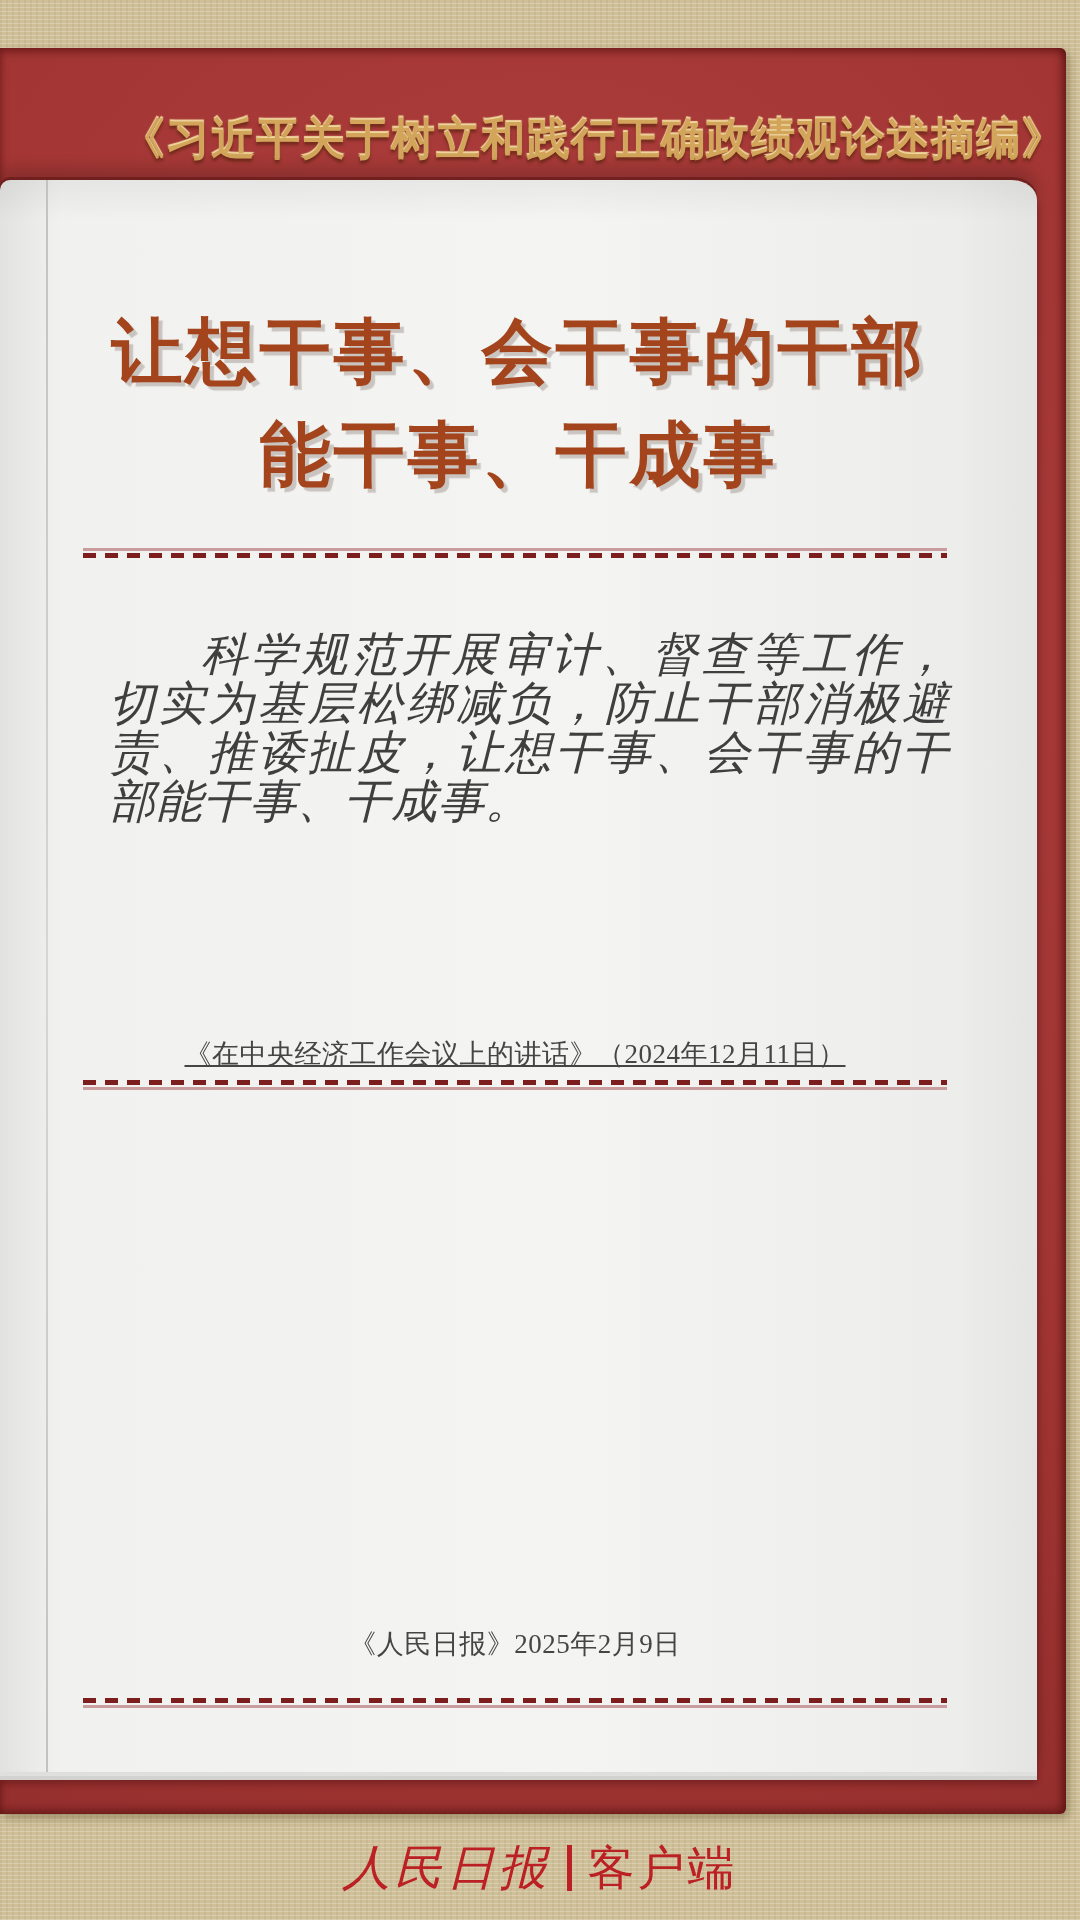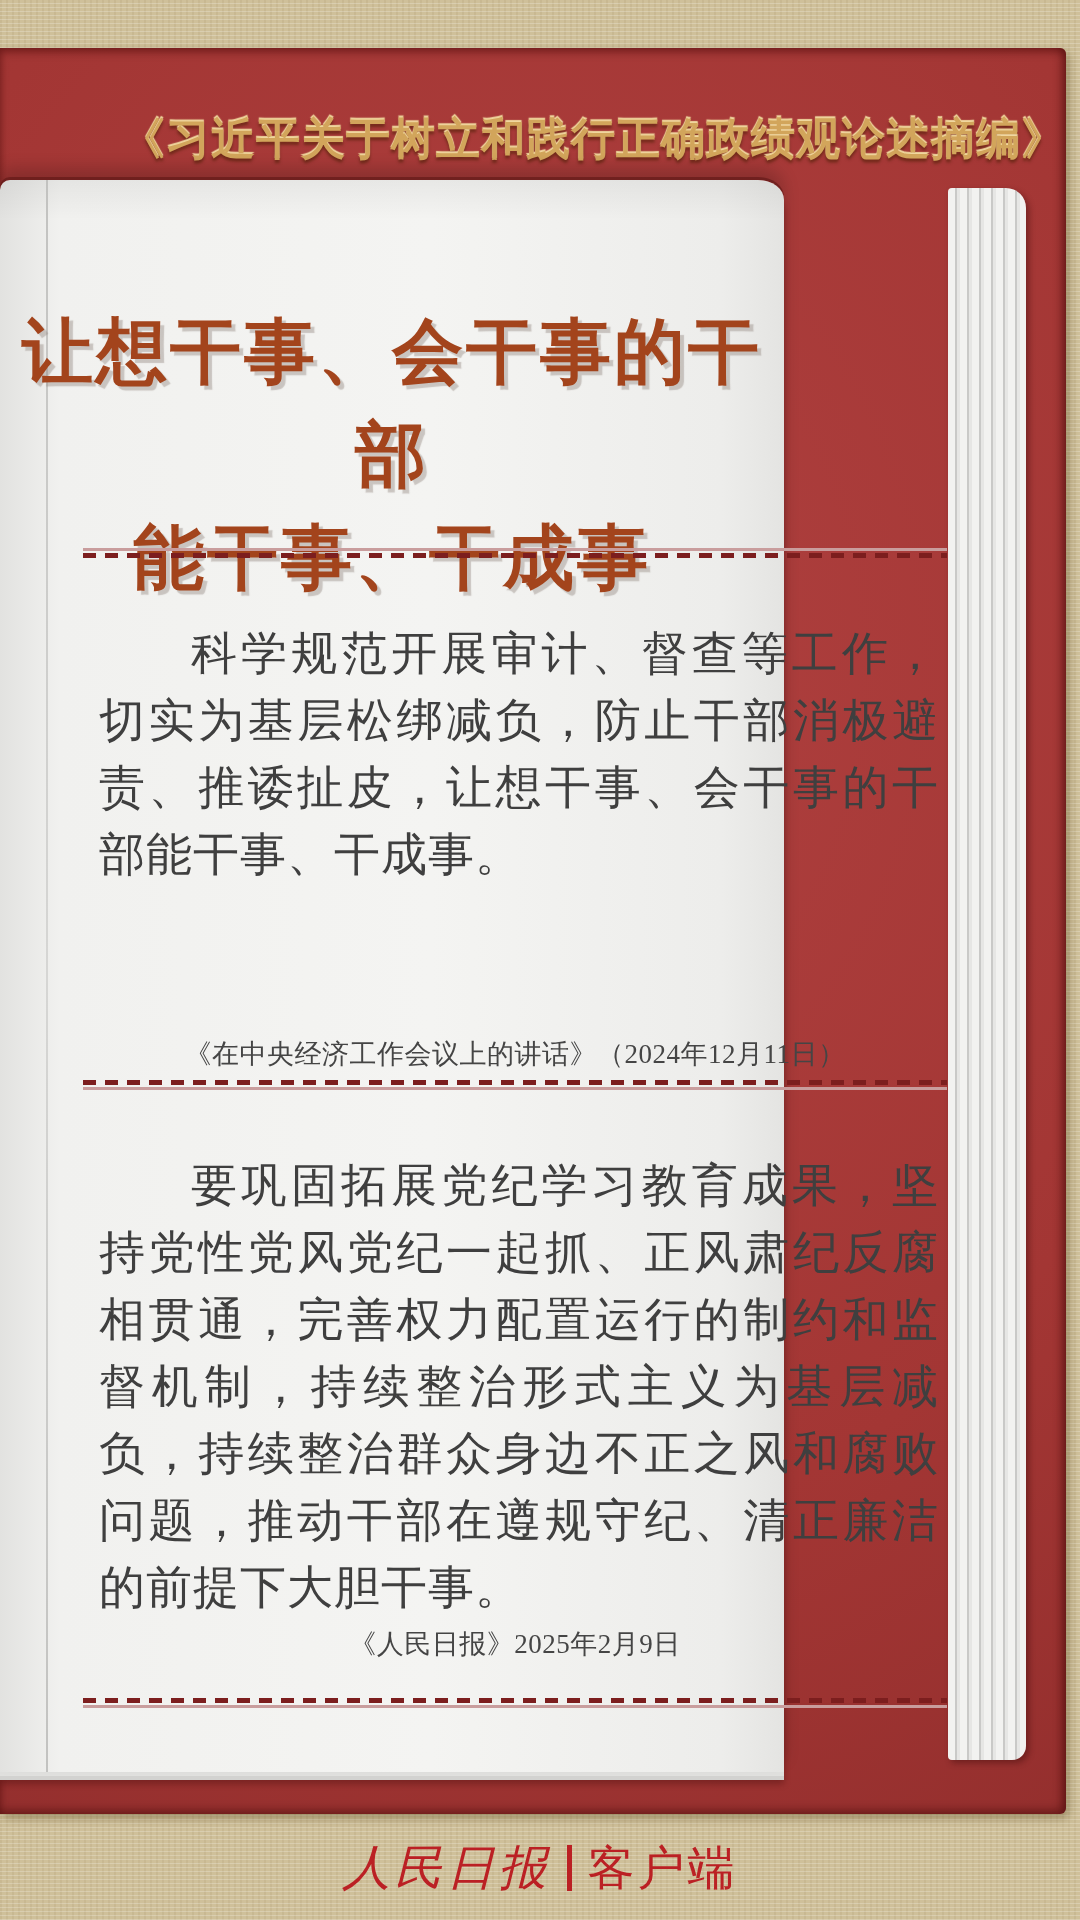--- a/index.html
+++ b/index.html
@@ -27,21 +27,21 @@
   }
   
   .page-stack{
     position:absolute;left:948px;top:140px;width:78px;height:1572px;
     background:repeating-linear-gradient(90deg, #f2f2f0 0 7px, #c9c9c7 7px 9px, #e6e6e4 9px 12px);
     border-radius:4px 20px 14px 4px;
     box-shadow:3px 3px 6px rgba(60,10,10,.45);
   }
   
   .page{
-    position:absolute;left:0;top:132px;width:784px;height:1592px;
+    position:absolute;left:0;top:132px;width:1037px;height:1592px;
     background:
       linear-gradient(180deg, rgba(0,0,0,.05) 0, rgba(0,0,0,0) 40px),
       linear-gradient(90deg, #e2e2e0 0, #ececea 40px, #f1f1ef 60px, #f4f4f2 55%, #ededeb 92%, #e4e4e2 100%);
     border-radius:10px 26px 0 0 / 10px 20px 0 0;
     box-shadow:0 -3px 0 rgba(90,20,18,.55), 0 -12px 16px rgba(0,0,0,.18),
                0 4px 0 #e0e0de, 0 8px 0 #d2d2d0, 0 12px 6px rgba(60,10,10,.35);
   }
   .page-fold{position:absolute;left:46px;top:0;bottom:0;width:2px;
     background:linear-gradient(180deg,#c2c2c0,#d6d6d4 50%,#c2c2c0);}
   
@@ -56,32 +56,32 @@
   .divider{position:absolute;left:83px;width:864px;height:12px;}
   .divider .solid{display:block;height:3px;background:#c99d9d;border:0;margin:0;}
   .divider .dash{display:block;height:5px;border:0;margin:2px 0 0 0;
     background:repeating-linear-gradient(90deg, #7c1e1e 0 13px, transparent 13px 22px);}
   .divider.close .dash{margin:0 0 2px 0;}
   .d1{top:368px;}
   .d2{top:900px;}
   .d3{top:1518px;}
   
   .body{
-    position:absolute;left:95px;width:840px;margin:4px;
-    font-size:46px;line-height:67px;color:#3f3f3f;
-    text-align:justify;text-indent:2em;letter-spacing:1px;
+    position:absolute;left:95px;width:840px;margin:14px;
+    font-size:46px;line-height:49px;color:#3f3f3f;
+    text-align:justify;text-indent:2em;letter-spacing:1px;font-style:italic;
   }
   .p1{top:436px;}
   .p2{top:968px;}
   
   .cite{
     position:absolute;left:75px;width:880px;text-align:center;
     font-size:27px;line-height:37px;color:#454545;letter-spacing:.5px;
   }
-  .c1{top:856px;}
+  .c1{top:856px;text-decoration:underline;}
   .c2{top:1446px;}
   
   .footer{position:absolute;left:0;top:1836px;width:100%;text-align:center;color:#bb2024;}
   .footer .brand{
     font-family:"DejaVu Serif", serif;font-style:italic;font-weight:normal;
     font-size:48px;letter-spacing:4px;vertical-align:middle;
   }
   .footer .bar{display:inline-block;width:5px;height:46px;background:#bb2024;
     margin:0 12px;vertical-align:middle;}
   .footer .client{
@@ -114,21 +114,20 @@
 
       <p class="body p1">科学规范开展审计、督查等工作，切实为基层松绑减负，防止干部消极避责、推诿扯皮，让想干事、会干事的干部能干事、干成事。</p>
 
       <div class="cite c1">《在中央经济工作会议上的讲话》（2024年12月11日）</div>
 
       <div class="divider close d2">
         <i class="dash"></i>
         <i class="solid"></i>
       </div>
 
-      <p class="body p2">要巩固拓展党纪学习教育成果，坚持党性党风党纪一起抓、正风肃纪反腐相贯通，完善权力配置运行的制约和监督机制，持续整治形式主义为基层减负，持续整治群众身边不正之风和腐败问题，推动干部在遵规守纪、清正廉洁的前提下大胆干事。</p>
 
       <div class="cite c2">
         <div>《人民日报》2025年2月9日</div>
       </div>
 
       <div class="divider close d3">
         <i class="dash"></i>
         <i class="solid"></i>
       </div>
     </div>

